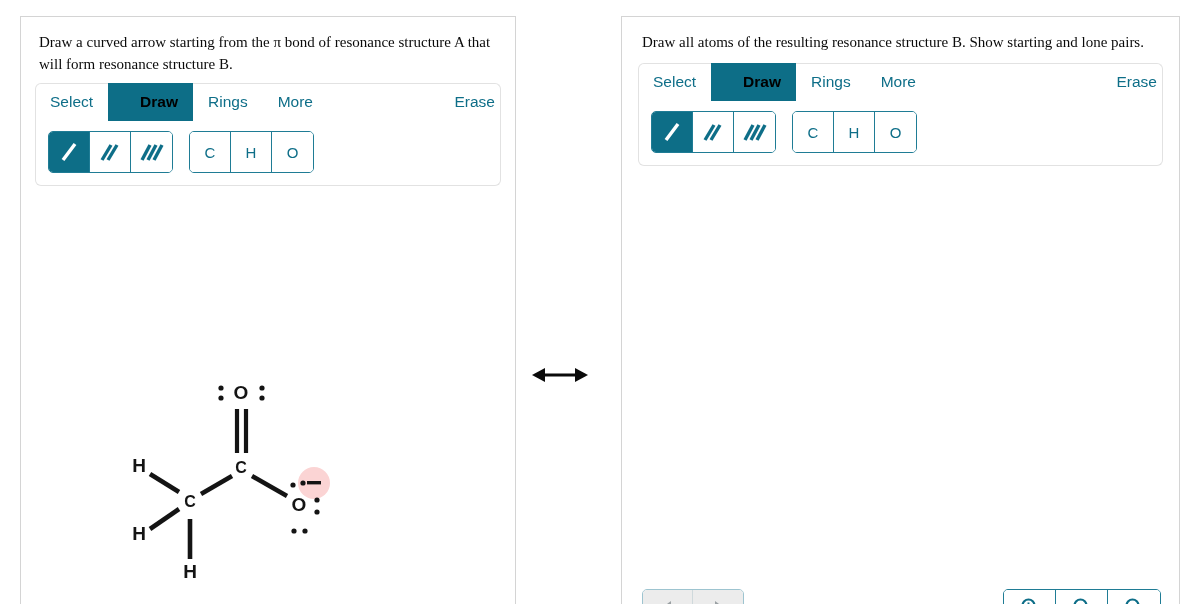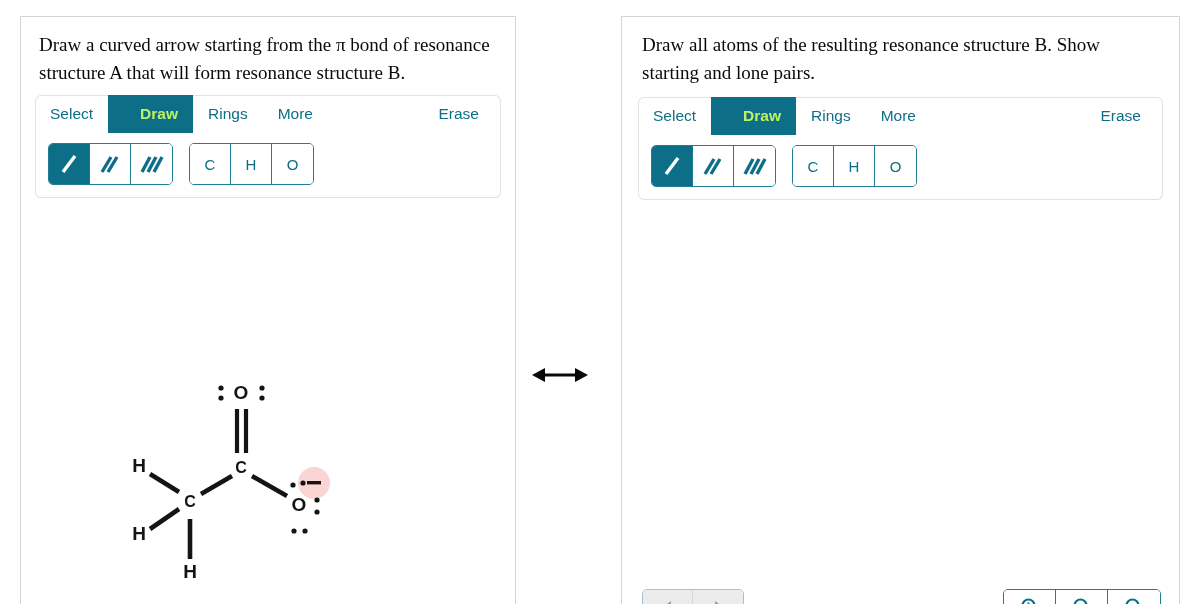--- a/index.html
+++ b/index.html
@@ -21,21 +21,21 @@
     background: #ffffff;
     border: 1px solid #d4d4d4;
     box-sizing: border-box;
     overflow: hidden;
   }
   #panel-left  { left: 20px;  top: 16px; width: 496px;  height: 600px; }
   #panel-right { left: 621px; top: 16px; width: 559px;  height: 600px; }
 
   .prompt {
     font-family: "Liberation Serif", serif;
-    font-size: 19px;
+    font-size: 15px;
     line-height: 1.48;
     color: #0a0a0a;
     padding: 14px 18px 6px 18px;
   }
   #panel-right .prompt { padding: 14px 18px 8px 20px; }
 
   
   .editor {
     margin: 2px 14px 0 14px;
     position: relative;
@@ -67,26 +67,26 @@
     align-items: center;
     padding: 0 15px;
     font-size: 15.5px;
     color: #0e6e88;
     background: transparent;
     cursor: pointer;
     white-space: nowrap;
   }
   .tab.active {
     background: #0d6e87;
-    color: #bef264;
+    color: #000000;
     font-weight: 600;
     padding-left: 32px;
   }
   .tab-spacer { flex: 1 1 auto; }
-  .tab.erase { padding-right: 22px; }
+  .tab.erase { padding-right: 6px; }
 
   .toolrow {
     position: relative;
     border: 1px solid #e2e2e2;
     border-top: none;
     border-radius: 0 0 6px 6px;
     display: flex;
     align-items: center;
     gap: 16px;
     padding: 10px 12px 12px 12px;

